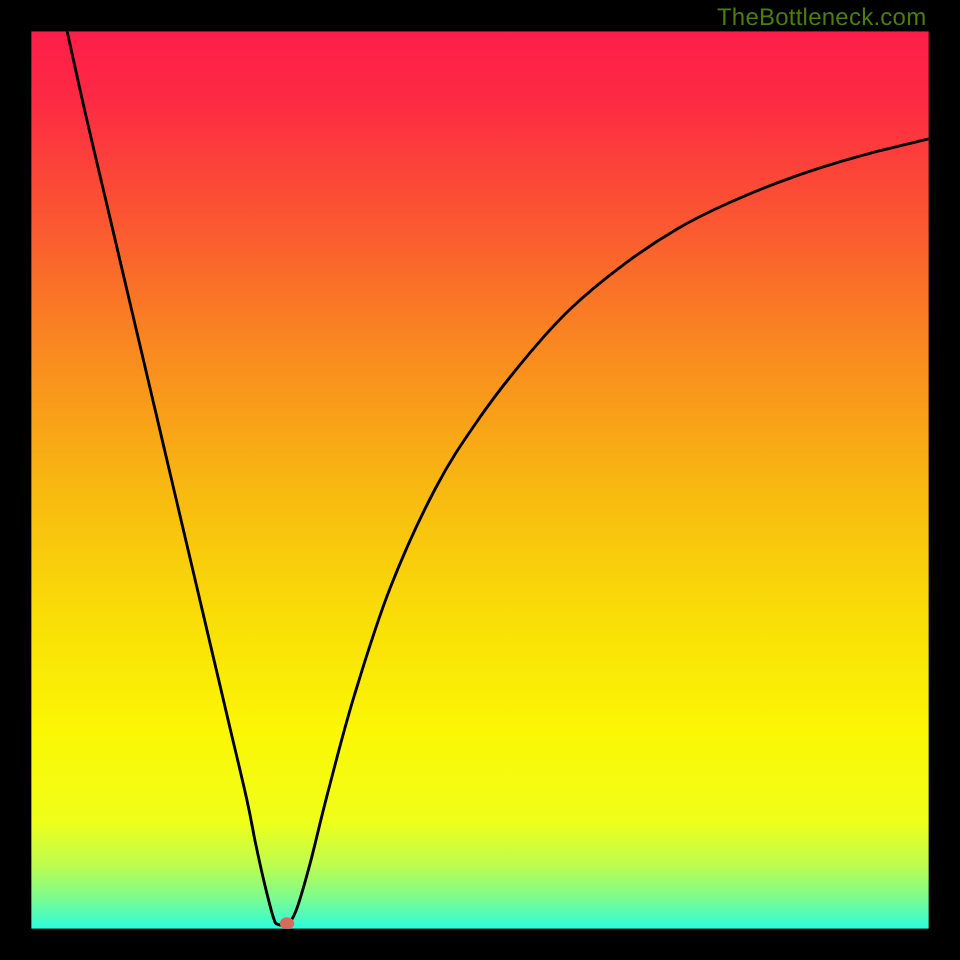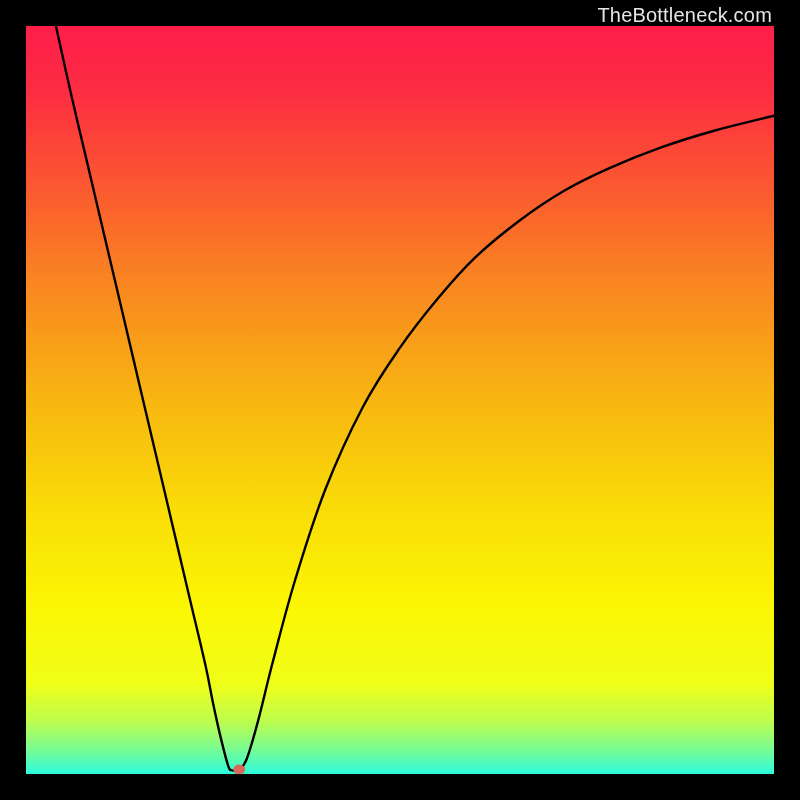--- a/index.html
+++ b/index.html
@@ -23,21 +23,21 @@
     position: absolute;
     left: 0;
     top: 0;
     width: 748px;
     height: 748px;
   }
   .watermark {
     position: absolute;
     top: 4px;
     right: 28px;
-    color: #e5e5e5;
+    color: #4d7c0f;
     font-size: 20px;
     font-weight: 500;
     letter-spacing: 0.2px;
   }
   svg { display: block; }
 </style>
 </head>
 <body>
 
 <div class="watermark">TheBottleneck.com</div>

